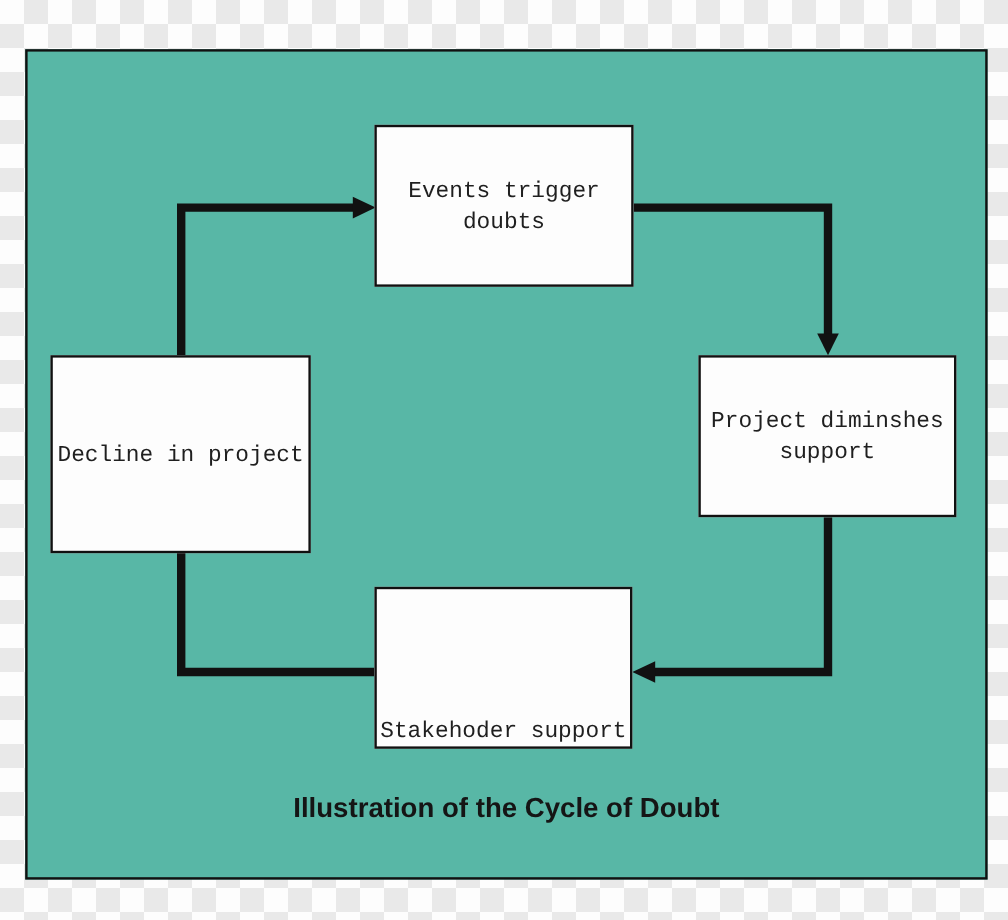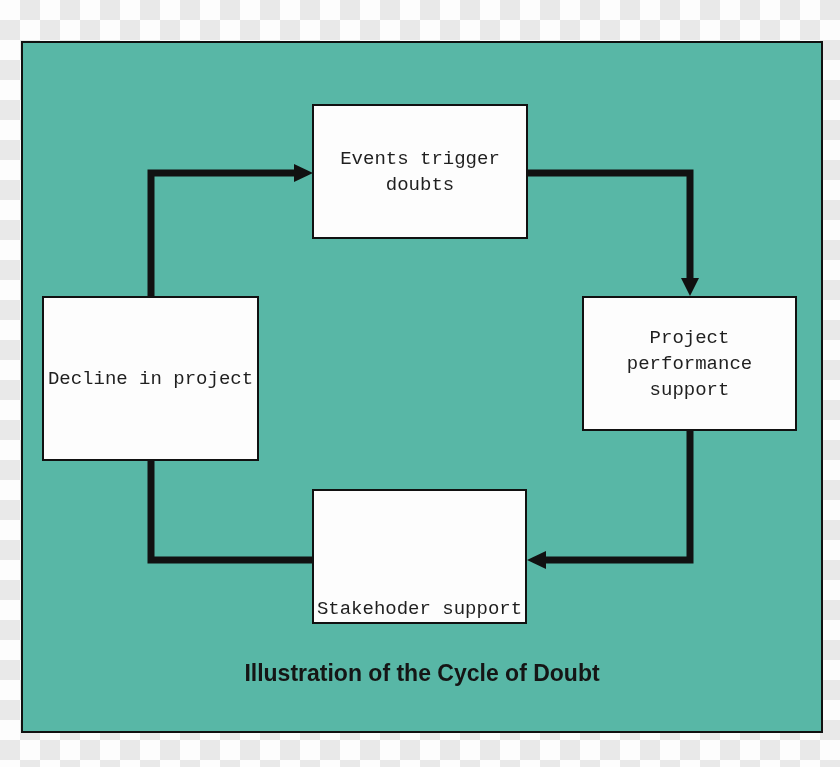--- a/index.html
+++ b/index.html
@@ -109,21 +109,21 @@
 
   <div class="node node-top">
     <div class="node-label">
       <span>Events trigger</span>
       <span>doubts</span>
     </div>
   </div>
 
   <div class="node node-right">
     <div class="node-label">
-      <span>Project performance</span>
+      <span>Project diminshes</span>
       <span>support</span>
     </div>
   </div>
 
   <div class="node node-bottom">
     <div class="node-label">
       <span>Stakehoder support</span>
     </div>
   </div>
 

